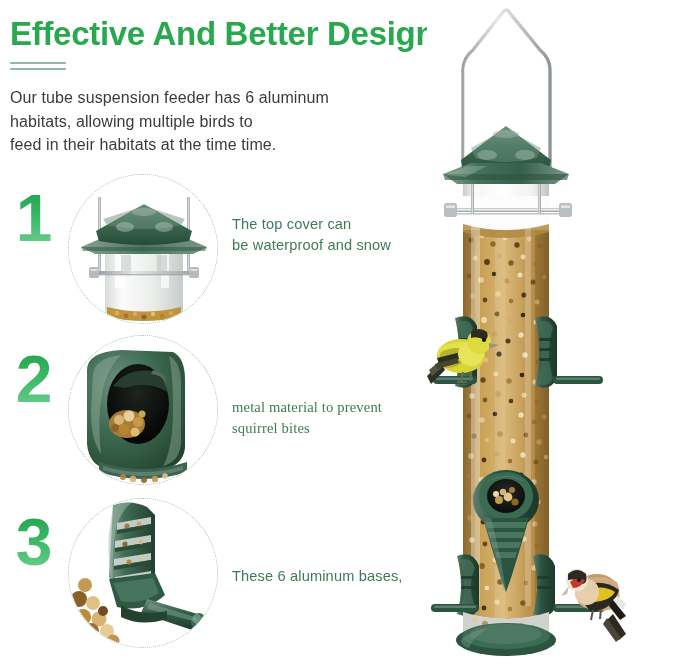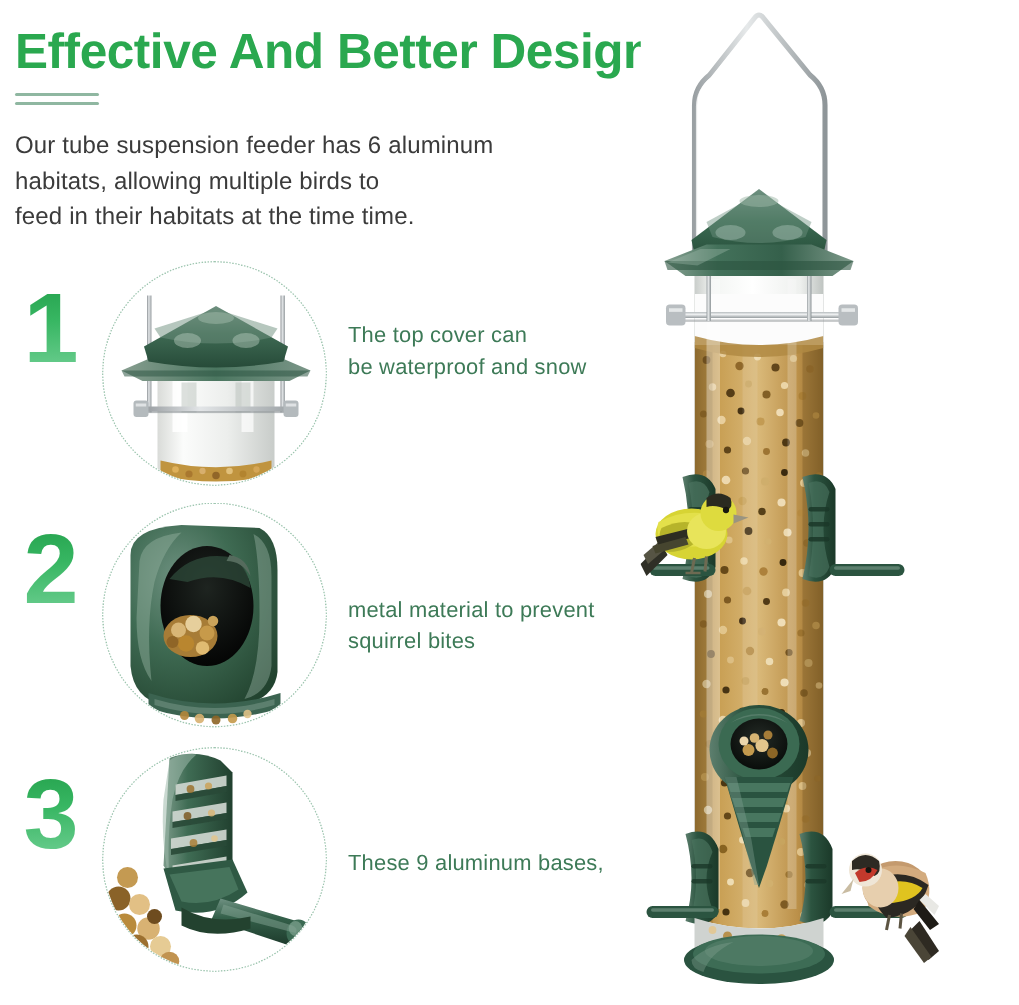--- a/index.html
+++ b/index.html
@@ -77,21 +77,21 @@
     position: absolute;
     left: 232px;
     width: 248px;
     font-size: 14.6px;
     line-height: 1.42;
     color: #3d7a57;
     letter-spacing: 0.15px;
   }
   .feature-text .ln { display: block; white-space: nowrap; }
   #feature-text-1 { top: 42px; }
-  #feature-text-2 { top: 64px; }
+  #feature-text-2 { top: 64px; font-family: Liberation Serif, serif; }
   #feature-text-3 { top: 70px; }
 
   
   #product-photo {
     position: absolute;
     right: 0; top: 0;
     width: 199px; height: 670px;
   }
   #product-photo svg { display: block; width: 199px; height: 670px; }
 </style>
@@ -312,21 +312,21 @@
         <path d="M78 100 L132 116 Q140 121 134 128 Q128 134 120 130 L72 114 Z" fill="url(#perchG)"></path>
         <ellipse cx="130" cy="123" rx="8" ry="9" fill="#3b6a53"></ellipse>
         <ellipse cx="128" cy="120" rx="4.5" ry="5" fill="#8aab9a" opacity="0.6"></ellipse>
         <path d="M80 104 L126 118 Q130 120 128 123 L78 110 Z" fill="#83a493" opacity="0.5"></path>
 
         <path d="M52 106 Q72 118 98 112 L98 120 Q72 128 52 118 Z" fill="#23422f"></path>
       </svg>
     </div>
 
     <div class="feature-text" id="feature-text-3">
-      <span class="ln">These 9 aluminum bases,</span>
+      <span class="ln">These 6 aluminum bases,</span>
     </div>
   </div>
 
   <div id="product-photo">
     <svg viewBox="0 0 199 670" xmlns="http://www.w3.org/2000/svg">
       <defs>
         <linearGradient id="wireG" x1="0" y1="0" x2="1" y2="0">
           <stop offset="0" stop-color="#9aa0a3"></stop>
           <stop offset="0.4" stop-color="#e6e9ea"></stop>
           <stop offset="1" stop-color="#8e9598"></stop>

